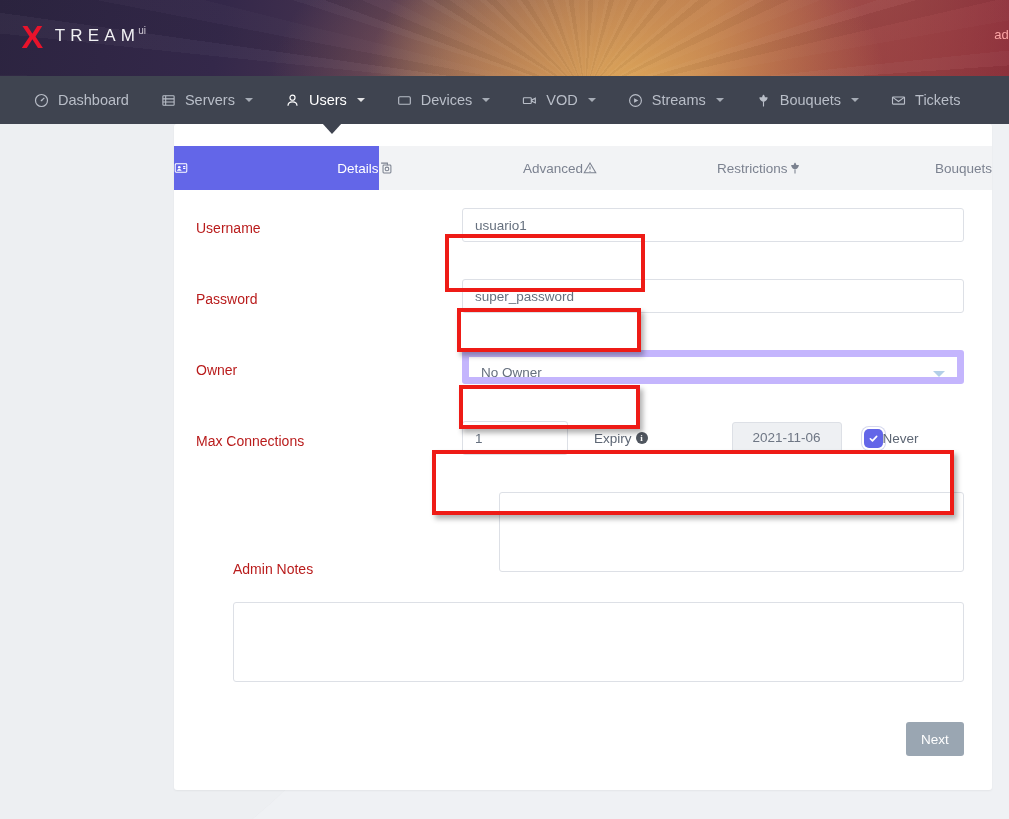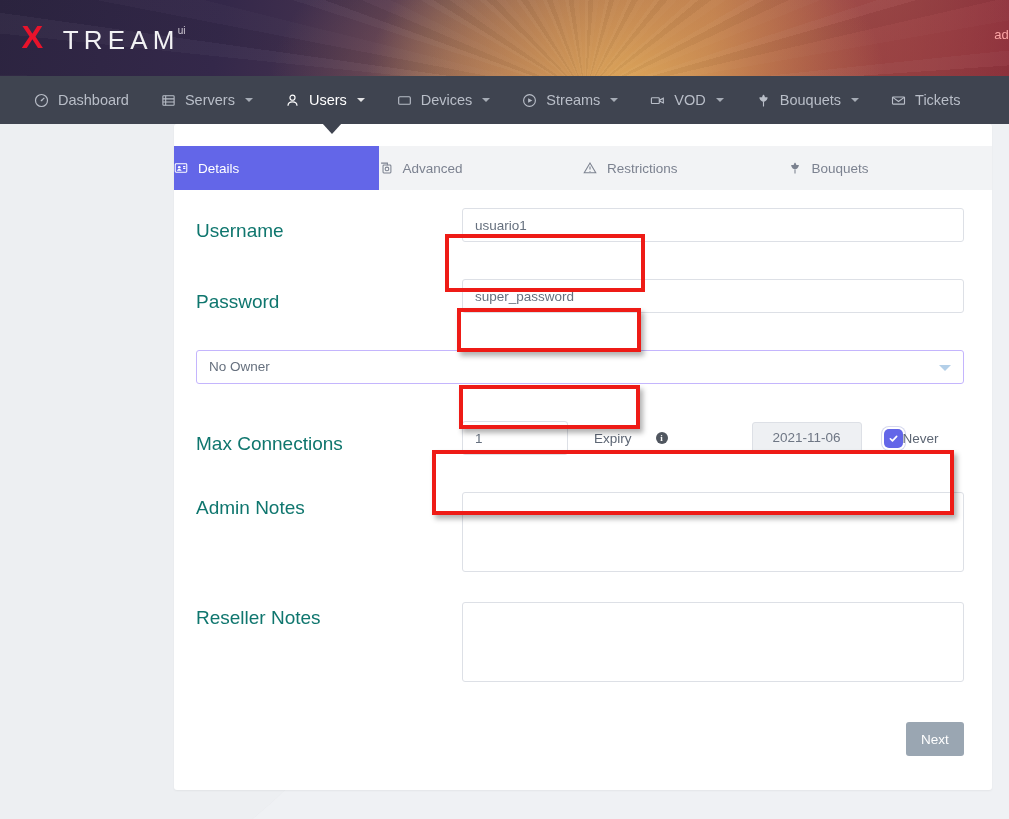--- a/index.html
+++ b/index.html
@@ -49,25 +49,25 @@
   }
   .logo-x {
     font-size: 31px;
     font-weight: bold;
     color: #e8132b;
     line-height: 1;
     letter-spacing: 0px;
     transform: scaleX(1.05);
   }
   .logo-text {
-    font-size: 26px;
+    font-size: 17px;
     color: #f2f2f4;
     letter-spacing: 5.2px;
     line-height: 1;
-    margin-left: 20px;
+    margin-left: 12px;
     margin-top: 5px;
     font-weight: 400;
   }
   .logo-sup {
     font-size: 10px;
     color: #cfc9d4;
     margin-top: 3px;
     margin-left: -2px;
     letter-spacing: 0;
   }
@@ -160,21 +160,21 @@
   .tabs {
     display: flex;
     height: 44px;
     margin-top: 22px;
     background: #f2f3f5;
   }
   .tab {
     flex: 1 1 0;
     display: flex;
     align-items: center;
-    justify-content: flex-start;
+    justify-content: space-between;
     gap: 10px;
     font-size: 13.5px;
     color: #7c8290;
     background: #f2f3f5;
     cursor: pointer;
     user-select: none;
   }
   .tab.active {
     background: #6366e8;
     color: #ffffff;
@@ -186,43 +186,43 @@
   .row {
     display: flex;
     align-items: flex-start;
     padding: 0 28px 0 22px;
     min-height: 44px;
     margin-bottom: 27px;
   }
   .lbl {
     width: 266px;
     flex: 0 0 266px;
-    font-size: 19px;
-    color: #0f766e;
+    font-size: 14px;
+    color: #b91c1c;
     padding-top: 13px;
     line-height: 1;
   }
   .fieldwrap { flex: 1 1 auto; position: relative; }
 
   .inp {
     width: 100%;
     height: 34px;
     border: 1px solid #dde0e6;
     border-radius: 3px;
     background: #fff;
     font-size: 13.5px;
     color: #66707e;
     padding: 13px 12px;
     line-height: 32px;
     font-family: "Liberation Sans", sans-serif;
   }
   .sel {
     width: 100%;
     height: 34px;
-    border: 1px solid #c4b5fd;
+    border: 7px solid #c4b5fd;
     border-radius: 3px;
     background: #fff;
     font-size: 13.5px;
     color: #66707e;
     padding: 0 12px;
     line-height: 32px;
     position: relative;
   }
   .sel .dcaret {
     position: absolute;
@@ -250,21 +250,21 @@
     color: #66707e;
     padding: 0 12px;
     line-height: 32px;
   }
   .mc-exp {
     margin-left: 26px;
     font-size: 13.5px;
     color: #5d6674;
     display: flex;
     align-items: center;
-    gap: 24px;
+    gap: 4px;
   }
   .info-ico {
     width: 12px; height: 12px;
     border-radius: 50%;
     background: #50565f;
     color: #fff;
     font-size: 9px;
     font-weight: bold;
     line-height: 12px;
     text-align: center;
@@ -305,21 +305,21 @@
     height: 80px;
     border: 1px solid #dde0e6;
     border-radius: 3px;
     background: #fff;
     resize: none;
     font-size: 13.5px;
     color: #66707e;
     padding: 8px 12px;
     font-family: "Liberation Sans", sans-serif;
   }
-  .row-ta { align-items: flex-start; margin-bottom: 26px; }
+  .row-ta { align-items: flex-end; margin-bottom: 26px; margin-left: 37px; }
   .row-ta .lbl { padding-top: 6px; }
 
   .footer-row {
     display: flex;
     justify-content: flex-end;
     padding: 10px 28px 0 0;
   }
   .btn-next {
     width: 58px;
     height: 34px;
@@ -399,36 +399,36 @@
         <rect x="1.8" y="4" width="12.4" height="8" rx="1.2"></rect>
       </svg>
     </span>
     <span>Devices</span>
     <span class="caret"></span>
   </div>
 
   <div class="nav-item">
     <span class="ni">
       <svg width="15" height="15" viewBox="0 0 16 16" fill="none" stroke="currentColor" stroke-width="1.2">
+        <rect x="1.5" y="5" width="8.4" height="6.2" rx="0.9"></rect>
+        <path d="M10.3 7.6 L14.2 5.6 v5 L10.3 8.6z"></path>
+      </svg>
+    </span>
+    <span>VOD</span>
+    <span class="caret"></span>
+  </div>
+
+  <div class="nav-item">
+    <span class="ni">
+      <svg width="15" height="15" viewBox="0 0 16 16" fill="none" stroke="currentColor" stroke-width="1.2">
         <circle cx="8" cy="8" r="6.3"></circle>
         <path d="M6.5 5.5 L11 8 L6.5 10.5z" fill="currentColor" stroke="none"></path>
       </svg>
     </span>
     <span>Streams</span>
-    <span class="caret"></span>
-  </div>
-
-  <div class="nav-item">
-    <span class="ni">
-      <svg width="15" height="15" viewBox="0 0 16 16" fill="none" stroke="currentColor" stroke-width="1.2">
-        <rect x="1.5" y="5" width="8.4" height="6.2" rx="0.9"></rect>
-        <path d="M10.3 7.6 L14.2 5.6 v5 L10.3 8.6z"></path>
-      </svg>
-    </span>
-    <span>VOD</span>
     <span class="caret"></span>
   </div>
 
   <div class="nav-item">
     <span class="ni">
       <svg width="15" height="15" viewBox="0 0 16 16" fill="currentColor">
         <path d="M8 1.6c-1 1-1.5 1.9-1.5 2.9H4.2c-.5 0-.8.4-.6.9.9 2.6 2.6 4.1 4.4 4.1s3.5-1.5 4.4-4.1c.2-.5-.1-.9-.6-.9H9.5c0-1-.5-1.9-1.5-2.9z"></path>
         <path d="M7.4 9.6h1.2v4.8H7.4z"></path>
       </svg>
     </span>
@@ -510,20 +510,21 @@
       </div>
 
       <div class="row">
         <div class="lbl">Password</div>
         <div class="fieldwrap">
           <input class="inp" type="text" value="super_password" style="">
         </div>
       </div>
 
       <div class="row">
+        <div class="lbl">Owner</div>
         <div class="fieldwrap">
           <div class="sel">
             <span>No Owner</span>
             <span class="dcaret"></span>
           </div>
         </div>
       </div>
 
       <div class="row">
         <div class="lbl">Max Connections</div>
@@ -552,21 +553,20 @@
       </div>
 
       <div class="row row-ta">
         <div class="lbl">Admin Notes</div>
         <div class="fieldwrap">
           <textarea class="ta" placeholder="" style=""></textarea>
         </div>
       </div>
 
       <div class="row row-ta">
-        <div class="lbl">Reseller Notes</div>
         <div class="fieldwrap">
           <textarea class="ta" placeholder="" style=""></textarea>
         </div>
       </div>
 
       <div class="footer-row">
         <button class="btn-next">Next</button>
       </div>
 
     </div>

